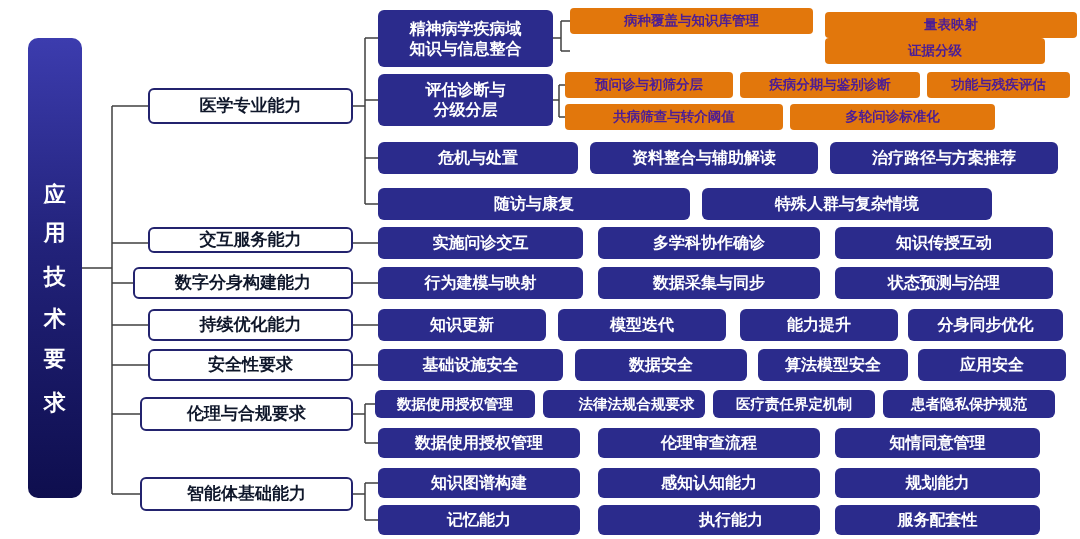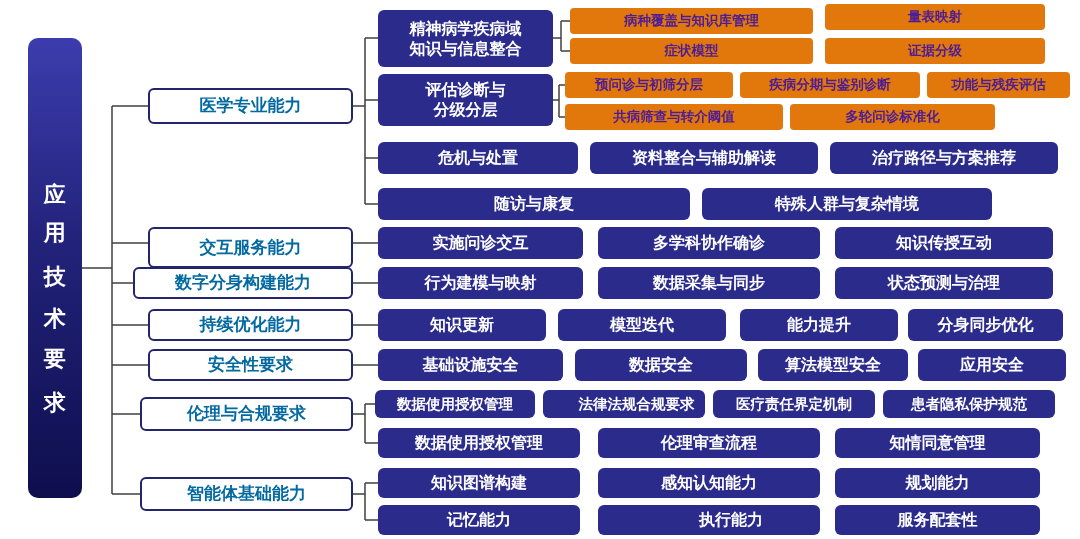--- a/index.html
+++ b/index.html
@@ -3,21 +3,21 @@
 <meta charset="utf-8">
 <style>
   html,body{margin:0;padding:0;background:#ffffff;}
   body{font-family:"Liberation Sans","DejaVu Sans",sans-serif;}
   #canvas{position:relative;width:1080px;height:539px;background:#ffffff;overflow:hidden;}
   .node{position:absolute;display:flex;align-items:center;justify-content:center;
         text-align:center;font-weight:bold;box-sizing:border-box;white-space:pre-line;line-height:1.25;}
   .dark{background:#2b2b8c;color:#ffffff;border-radius:6px;font-size:16px;}
   .dark.small{font-size:14.5px;}
   .orange{background:#e2770c;color:#4c1d95;border-radius:4px;font-size:13.5px;}
-  .white{background:#ffffff;border:2px solid #23236e;color:#0369a1;border-radius:6px;font-size:17px;}
+  .white{background:#ffffff;border:2px solid #23236e;color:#0f172a;border-radius:6px;font-size:17px;}
   .root{background:linear-gradient(180deg,#3c3cae 0%,#22227a 45%,#0e0e4e 100%);
         color:#ffffff;border-radius:10px;font-size:22px;
         writing-mode:vertical-rl;text-orientation:upright;letter-spacing:42px;
         padding-top:42px;}
   svg.connectors{position:absolute;left:0;top:0;}
 </style>
 </head>
 <body>
 
 <div id="canvas">
@@ -65,40 +65,39 @@
       <path d="M353,494 H365"></path>
       <path d="M365,483 V520"></path>
       <path d="M365,483 H378"></path>
       <path d="M365,520 H378"></path>
     </g>
   </svg>
 
   <div class="node root" style="left:28px;top:38px;width:54px;height:460px;">应用技术要求</div>
 
   <div class="node white" style="left:148px;top:88px;width:205px;height:36px;">医学专业能力</div>
-  <div class="node white" style="left:148px;top:227px;width:205px;height:41px;">交互服务能力</div>
+  <div class="node white" style="left:148px;top:227px;width:205px;height:26px;">交互服务能力</div>
   <div class="node white" style="left:133px;top:267px;width:220px;height:32px;">数字分身构建能力</div>
   <div class="node white" style="left:148px;top:309px;width:205px;height:32px;">持续优化能力</div>
   <div class="node white" style="left:148px;top:349px;width:205px;height:32px;">安全性要求</div>
   <div class="node white" style="left:140px;top:397px;width:213px;height:34px;">伦理与合规要求</div>
   <div class="node white" style="left:140px;top:477px;width:213px;height:34px;">智能体基础能力</div>
 
   <div class="node dark" style="left:378px;top:10px;width:175px;height:57px;">精神病学疾病域
 知识与信息整合</div>
   <div class="node dark" style="left:378px;top:74px;width:175px;height:52px;">评估诊断与
 分级分层</div>
   <div class="node dark" style="left:378px;top:142px;width:200px;height:32px;">危机与处置</div>
   <div class="node dark" style="left:590px;top:142px;width:228px;height:32px;">资料整合与辅助解读</div>
   <div class="node dark" style="left:830px;top:142px;width:228px;height:32px;">治疗路径与方案推荐</div>
   <div class="node dark" style="left:378px;top:188px;width:312px;height:32px;">随访与康复</div>
   <div class="node dark" style="left:702px;top:188px;width:290px;height:32px;">特殊人群与复杂情境</div>
 
   <div class="node orange" style="left:570px;top:8px;width:243px;height:26px;">病种覆盖与知识库管理</div>
-  <div class="node orange" style="left:825px;top:4px;width:220px;height:26px;">量表映射</div>
-  <div class="node orange" style="left:570px;top:38px;width:243px;height:26px;">症状模型</div>
+  <div class="node orange" style="left:825px;top:12px;width:252px;height:26px;">量表映射</div>
   <div class="node orange" style="left:825px;top:38px;width:220px;height:26px;">证据分级</div>
 
   <div class="node orange" style="left:565px;top:72px;width:168px;height:26px;">预问诊与初筛分层</div>
   <div class="node orange" style="left:740px;top:72px;width:180px;height:26px;">疾病分期与鉴别诊断</div>
   <div class="node orange" style="left:927px;top:72px;width:143px;height:26px;">功能与残疾评估</div>
   <div class="node orange" style="left:565px;top:104px;width:218px;height:26px;">共病筛查与转介阈值</div>
   <div class="node orange" style="left:790px;top:104px;width:205px;height:26px;">多轮问诊标准化</div>
 
   <div class="node dark" style="left:378px;top:227px;width:205px;height:32px;">实施问诊交互</div>
   <div class="node dark" style="left:598px;top:227px;width:222px;height:32px;">多学科协作确诊</div>

